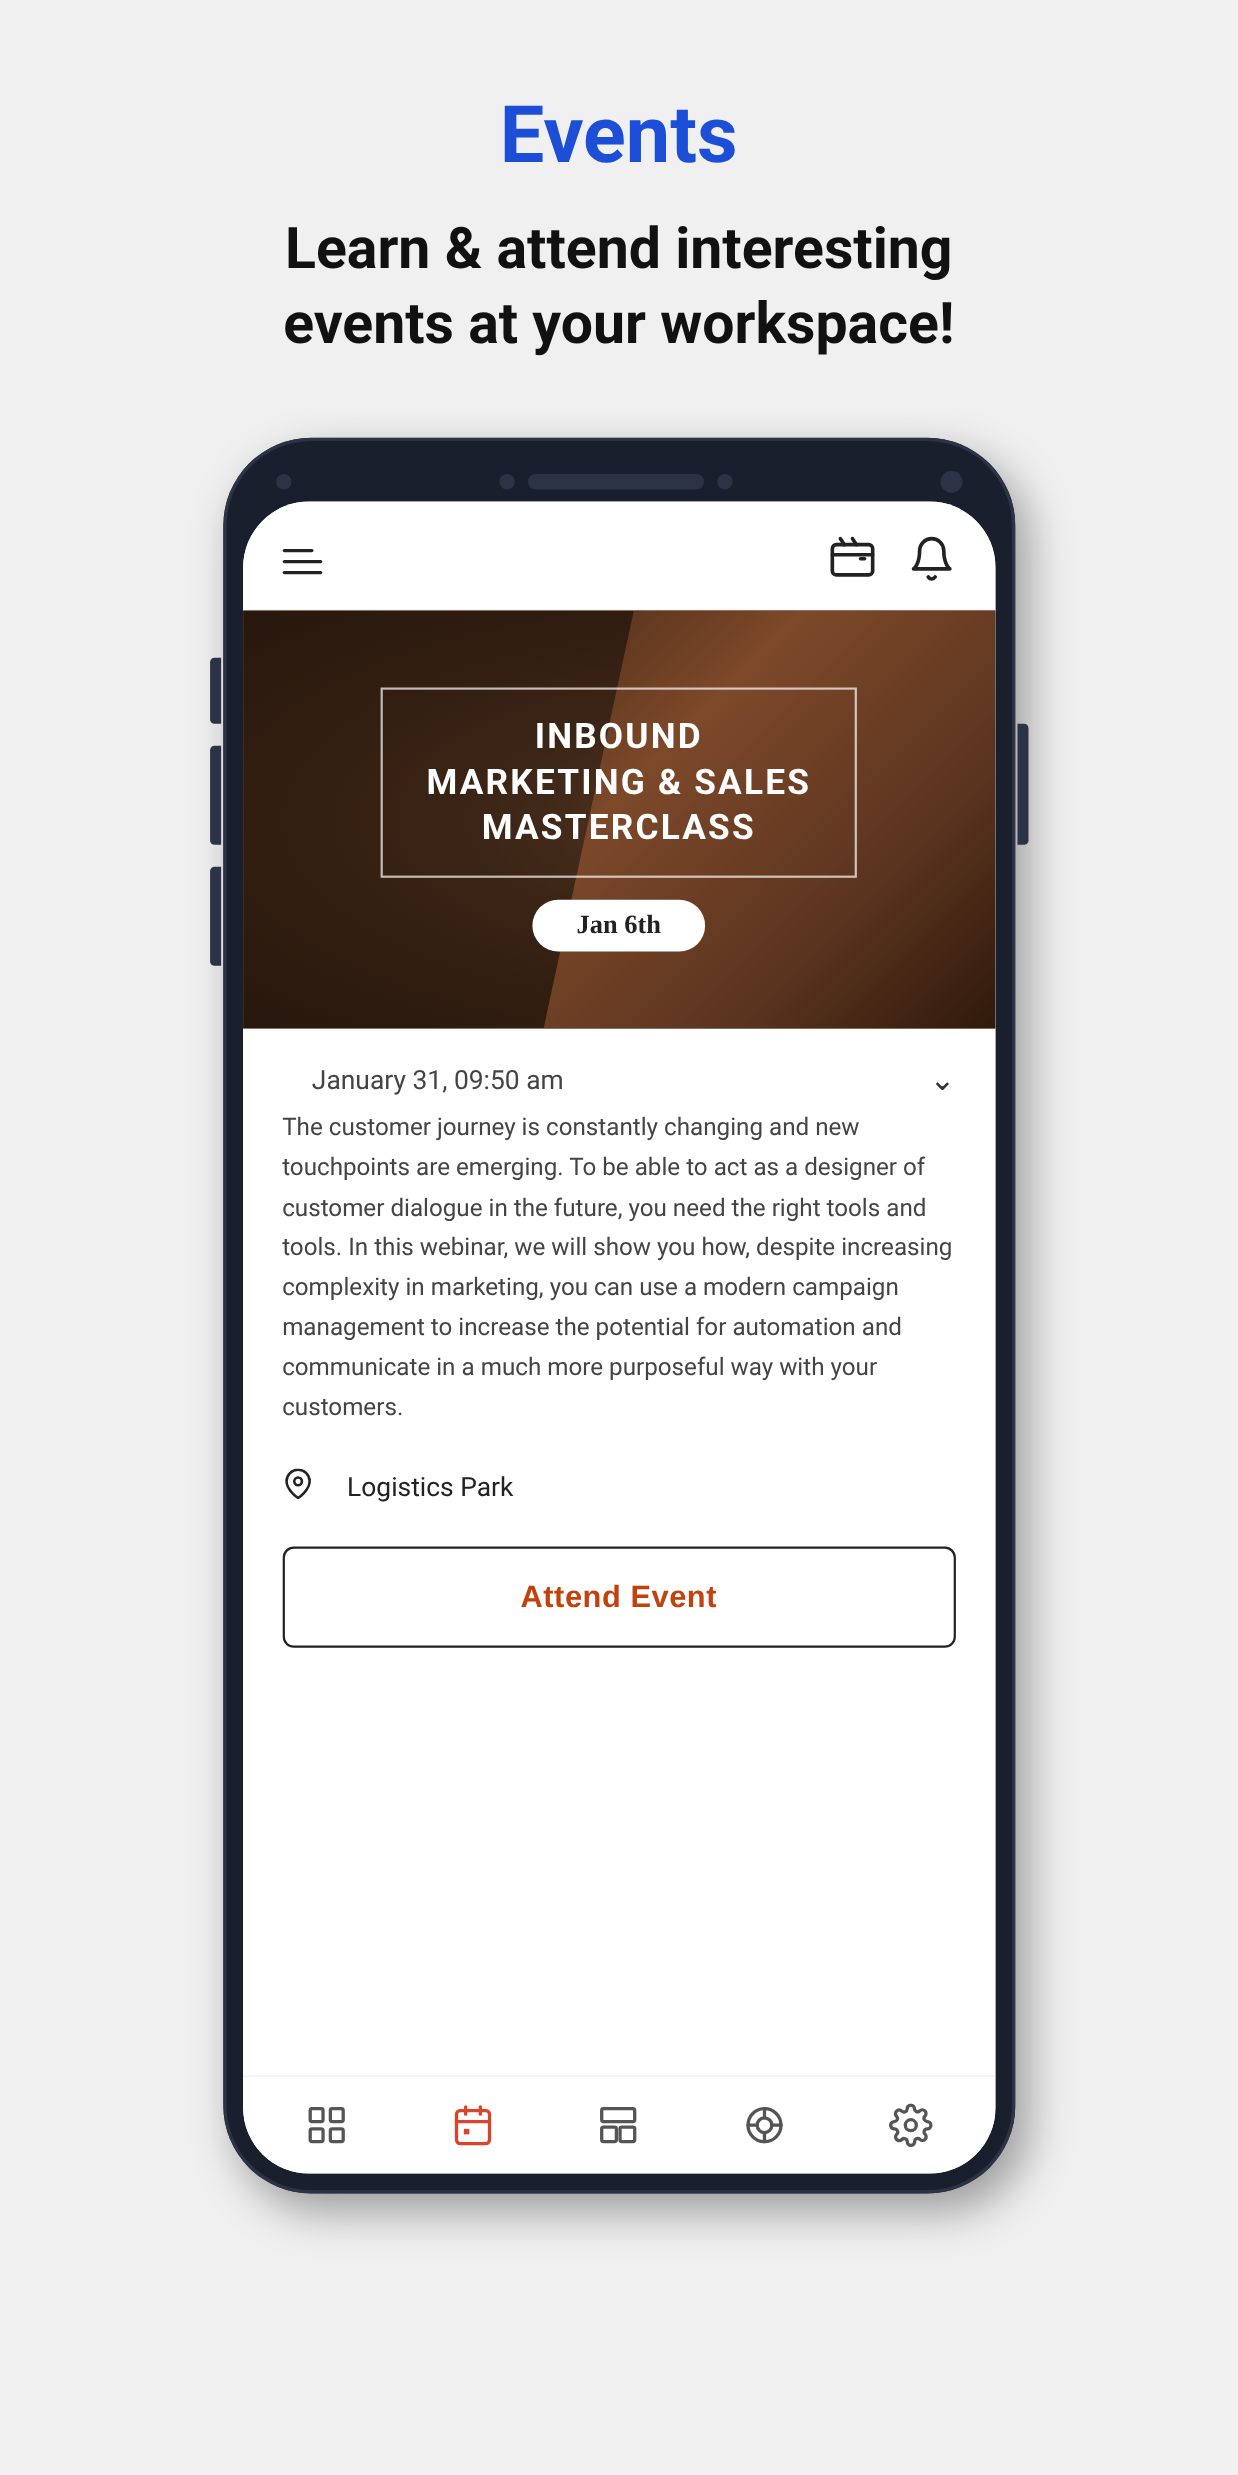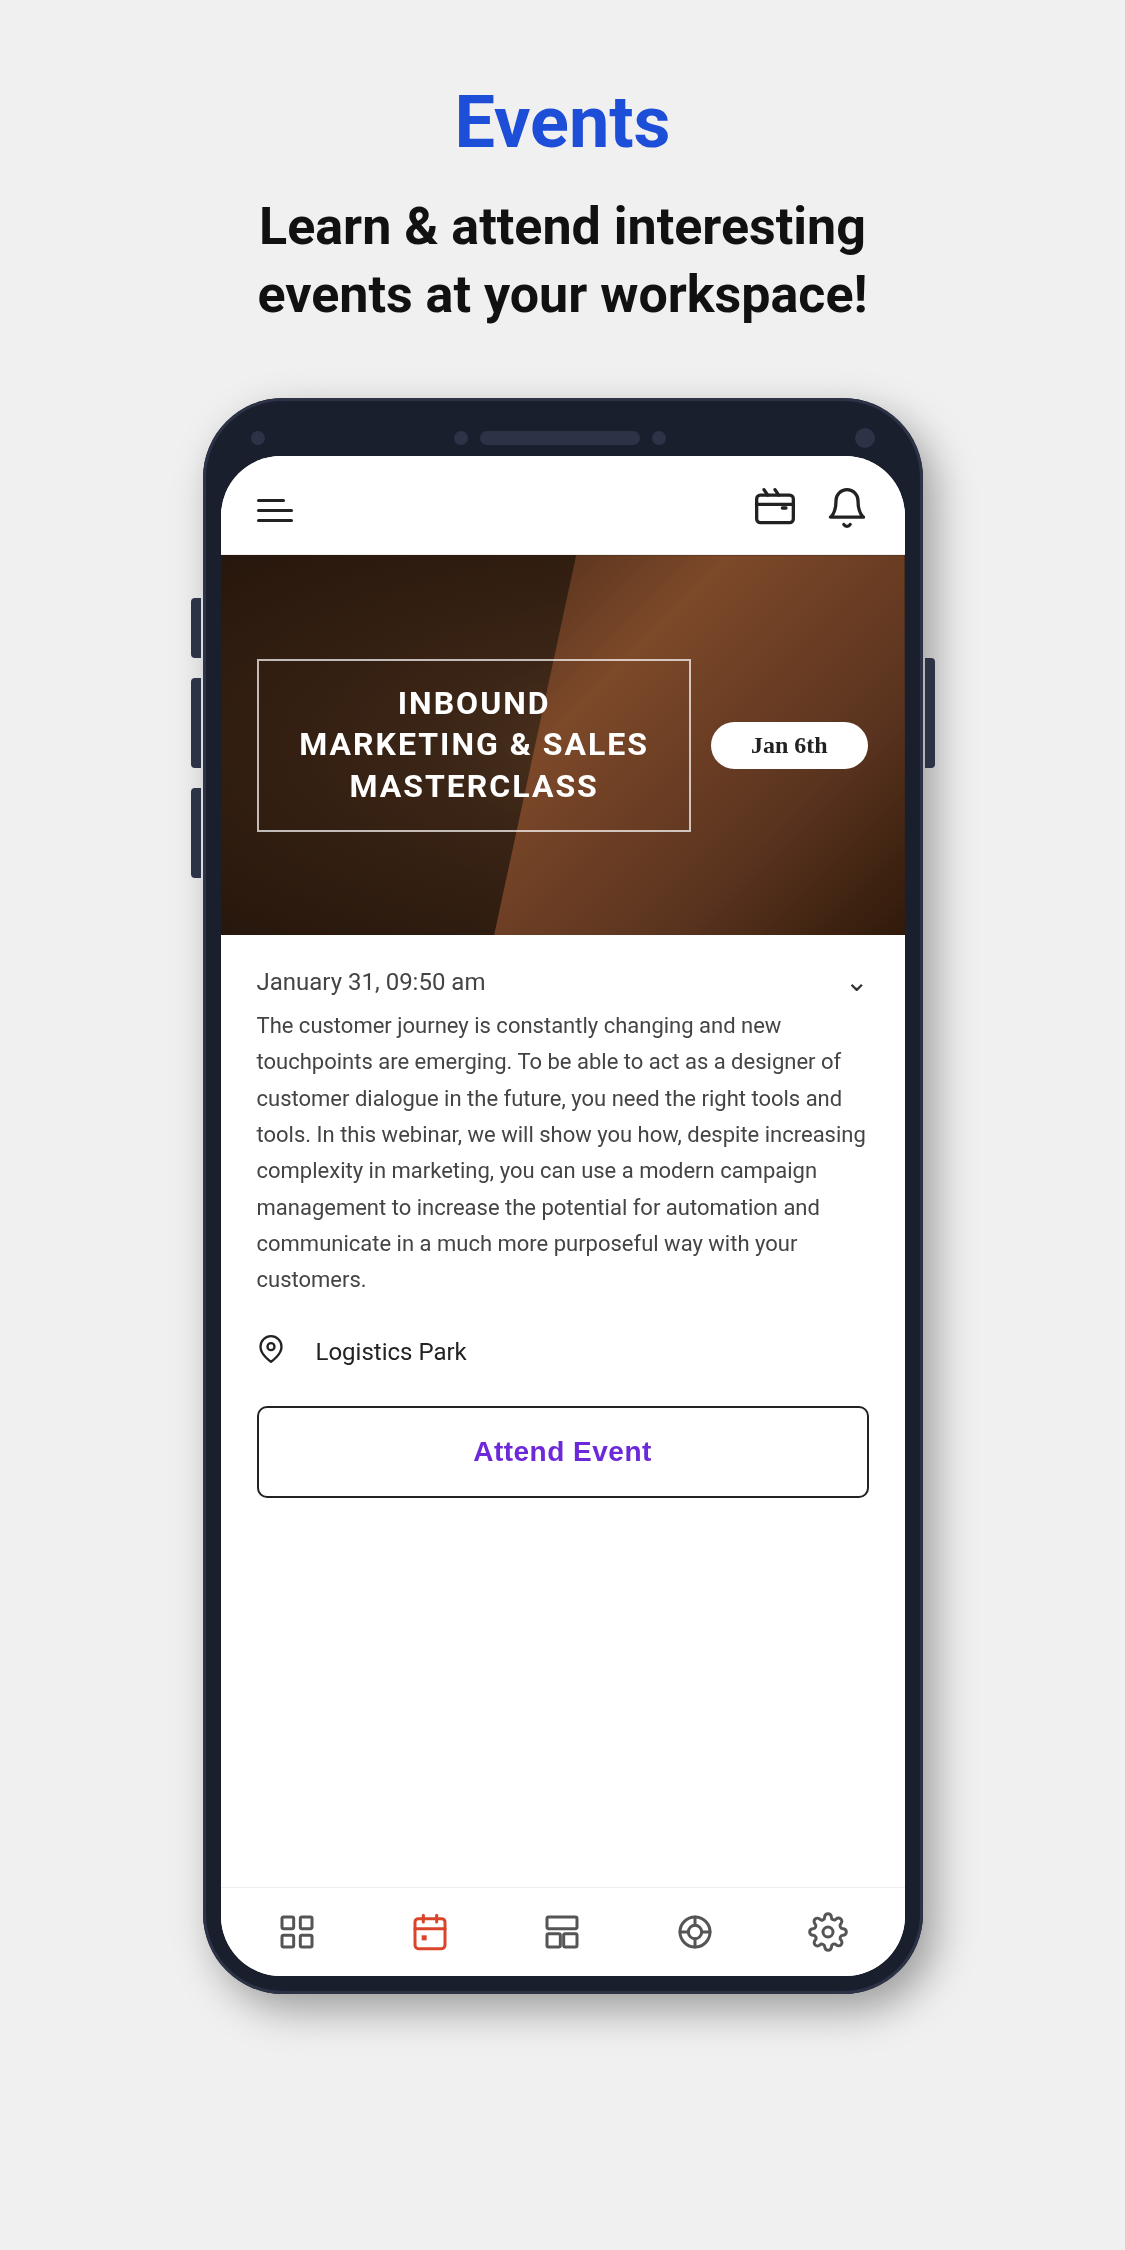--- a/index.html
+++ b/index.html
@@ -164,21 +164,21 @@
     .banner-overlay {
       position: absolute;
       inset: 0;
       background: rgba(0,0,0,0.35);
     }
 
     .banner-content {
       position: absolute;
       inset: 0;
       display: flex;
-      flex-direction: row;
+      flex-direction: column;
       align-items: center;
       justify-content: center;
       gap: 20px;
     }
 
     .banner-box {
       border: 2px solid rgba(255,255,255,0.7);
       padding: 22px 40px;
       display: flex;
       flex-direction: column;
@@ -217,20 +217,21 @@
       display: flex;
       align-items: center;
       justify-content: space-between;
       margin-bottom: 10px;
     }
 
     .event-date-time {
       font-size: 24px;
       color: #444;
       font-weight: 400;
+      margin-left: 27px;
     }
 
     .chevron-down {
       font-size: 28px;
       color: #333;
     }
 
     .event-title {
       font-size: 34px;
       font-weight: 700;
@@ -264,21 +265,21 @@
     }
 
     .attend-button {
       width: 100%;
       border: 2.5px solid #222;
       background: #fff;
       border-radius: 10px;
       padding: 28px;
       font-size: 28px;
       font-weight: 600;
-      color: #6d28d9;
+      color: #c2410c;
       text-align: center;
       cursor: pointer;
       letter-spacing: 0.5px;
     }
 
     
     .bottom-nav {
       display: flex;
       align-items: center;
       justify-content: space-around;

